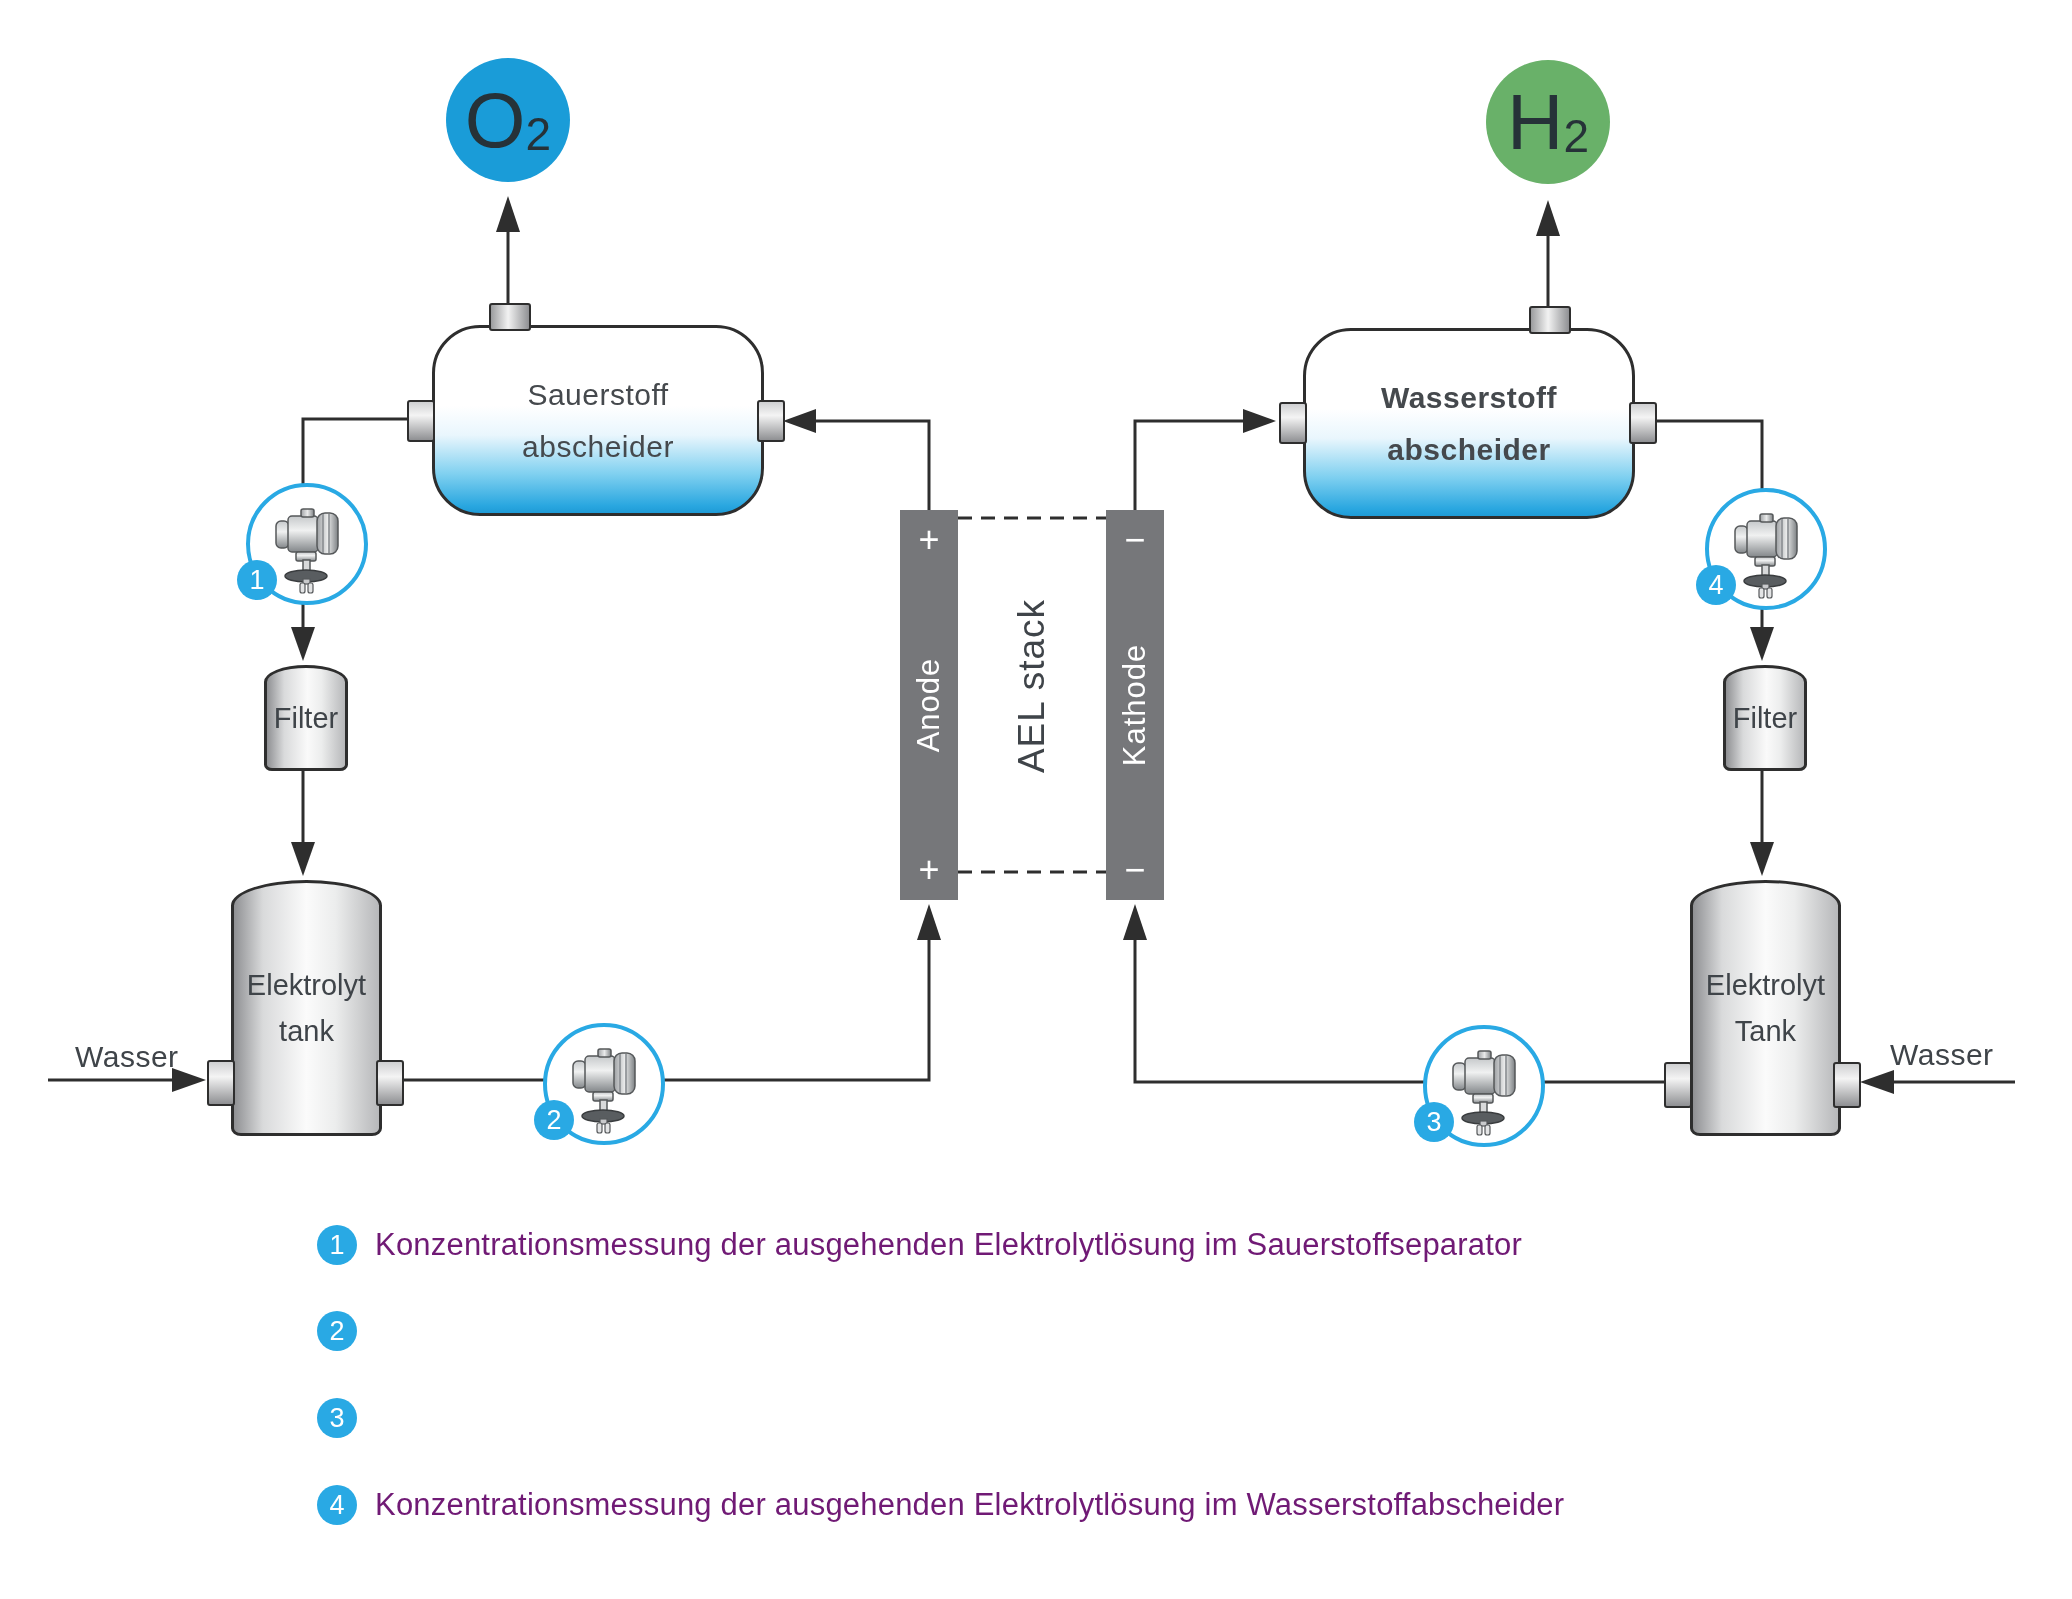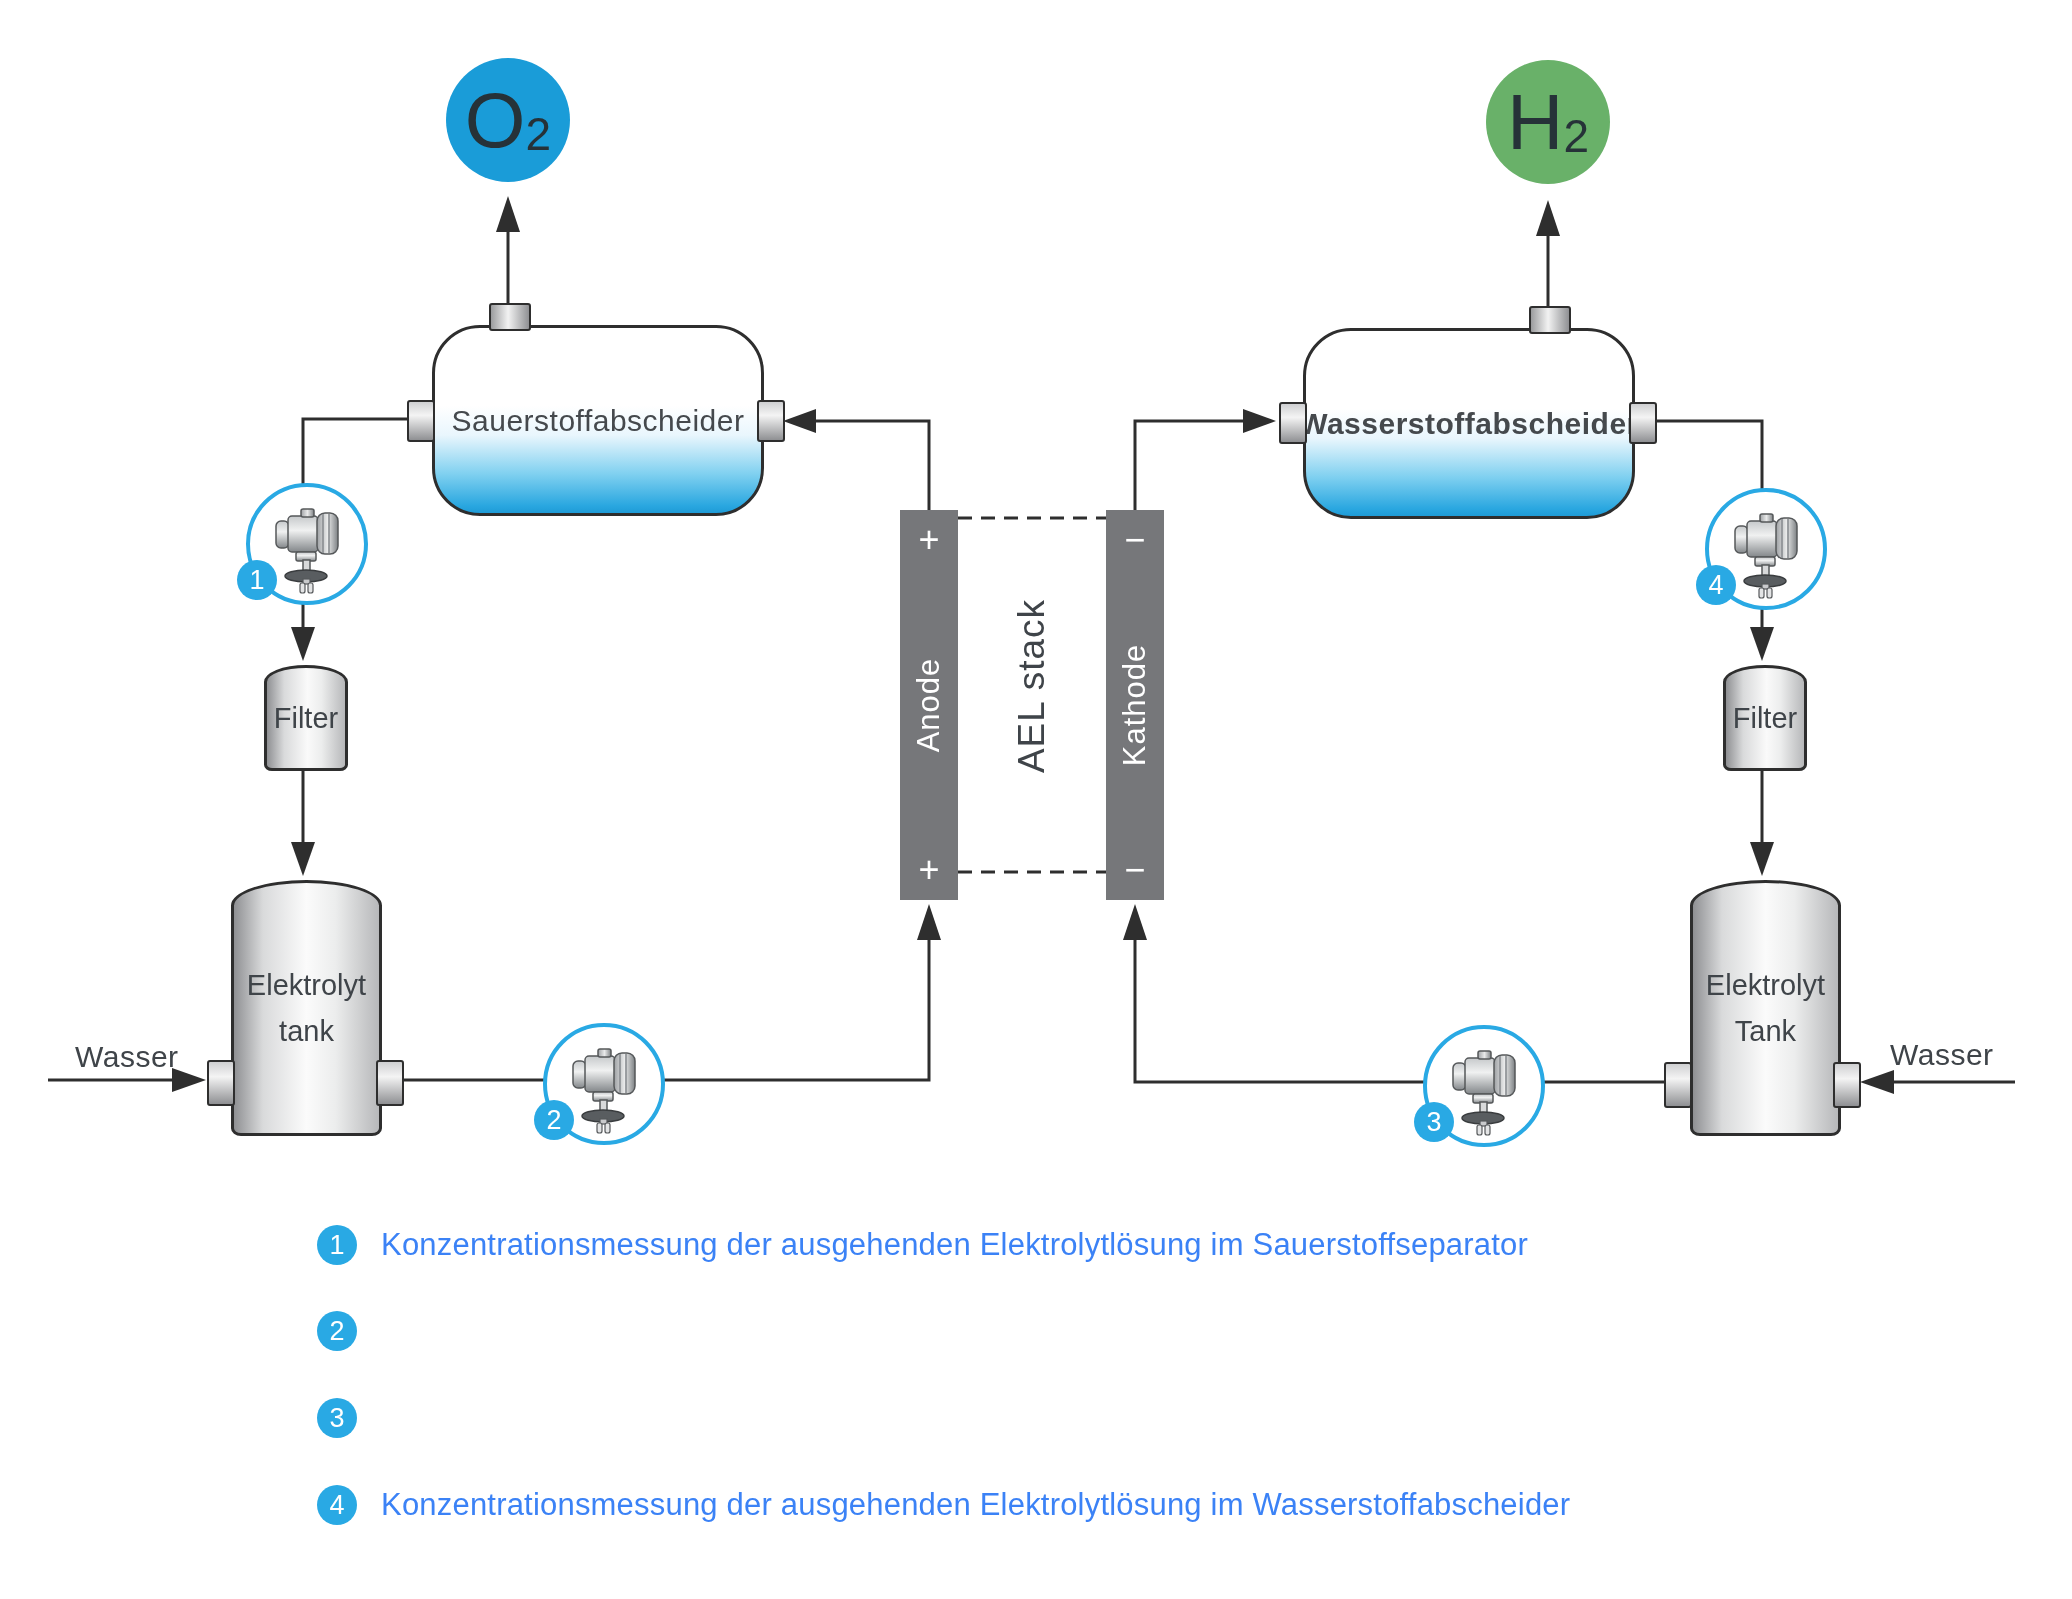--- a/index.html
+++ b/index.html
@@ -13,21 +13,21 @@
   .gas-circle{
     position:absolute;width:124px;height:124px;border-radius:50%;
     display:flex;align-items:center;justify-content:center;z-index:2;
   }
   .gas-circle .sym{font-size:78px;font-weight:400;color:#263238;line-height:1;}
   .gas-circle .sub{font-size:46px;font-weight:400;color:#263238;line-height:1;transform:translateY(14px);}
   
   .vessel{
     position:absolute;width:326px;height:185px;border:3px solid #2e2e2e;border-radius:48px;
     background:linear-gradient(180deg,#ffffff 0%,#ffffff 42%,#e9f6fd 58%,#7fd0f0 79%,#2aa7e0 96%,#1e9bd7 100%);
-    display:flex;flex-direction:row;align-items:center;justify-content:center;z-index:2;
+    display:flex;flex-direction:column;align-items:center;justify-content:center;z-index:2;
   }
   .vessel .vtext{font-size:30px;line-height:52px;color:#45494d;letter-spacing:0.5px;text-align:center;}
   
   .nozzle{position:absolute;border:2px solid #2e2e2e;border-radius:3px;z-index:3;}
   .nozzle.top{width:38px;height:24px;background:linear-gradient(90deg,#9b9c9e 0%,#f2f2f2 45%,#8f9093 100%);}
   .nozzle.side{width:24px;height:38px;background:linear-gradient(180deg,#cfd0d2 0%,#f4f4f4 35%,#8f9093 100%);}
   
   .bar{
     position:absolute;width:58px;height:390px;background:#76777a;z-index:2;
     display:flex;align-items:center;justify-content:center;
@@ -65,21 +65,21 @@
   .badge{
     position:absolute;width:40px;height:40px;border-radius:50%;background:#29a9e4;color:#ffffff;
     display:flex;align-items:center;justify-content:center;font-size:27px;z-index:5;
   }
   
   .legend-row{position:absolute;left:317px;display:flex;align-items:center;z-index:2;}
   .legend-badge{
     width:40px;height:40px;border-radius:50%;background:#29a9e4;color:#ffffff;flex:0 0 auto;
     display:flex;align-items:center;justify-content:center;font-size:27px;
   }
-  .legend-text{margin-left:24px;font-size:31px;color:#3b82f6;white-space:nowrap;letter-spacing:0.2px;}
+  .legend-text{margin-left:18px;font-size:31px;color:#701a75;white-space:nowrap;letter-spacing:0.2px;}
 </style>
 </head>
 <body>
 
 <div id="canvas">
 
   <svg width="0" height="0" style="position:absolute" aria-hidden="true">
     <defs>
       <linearGradient id="gMetal" x1="0" y1="0" x2="0" y2="1">
         <stop offset="0" stop-color="#c6c9cb"></stop>

